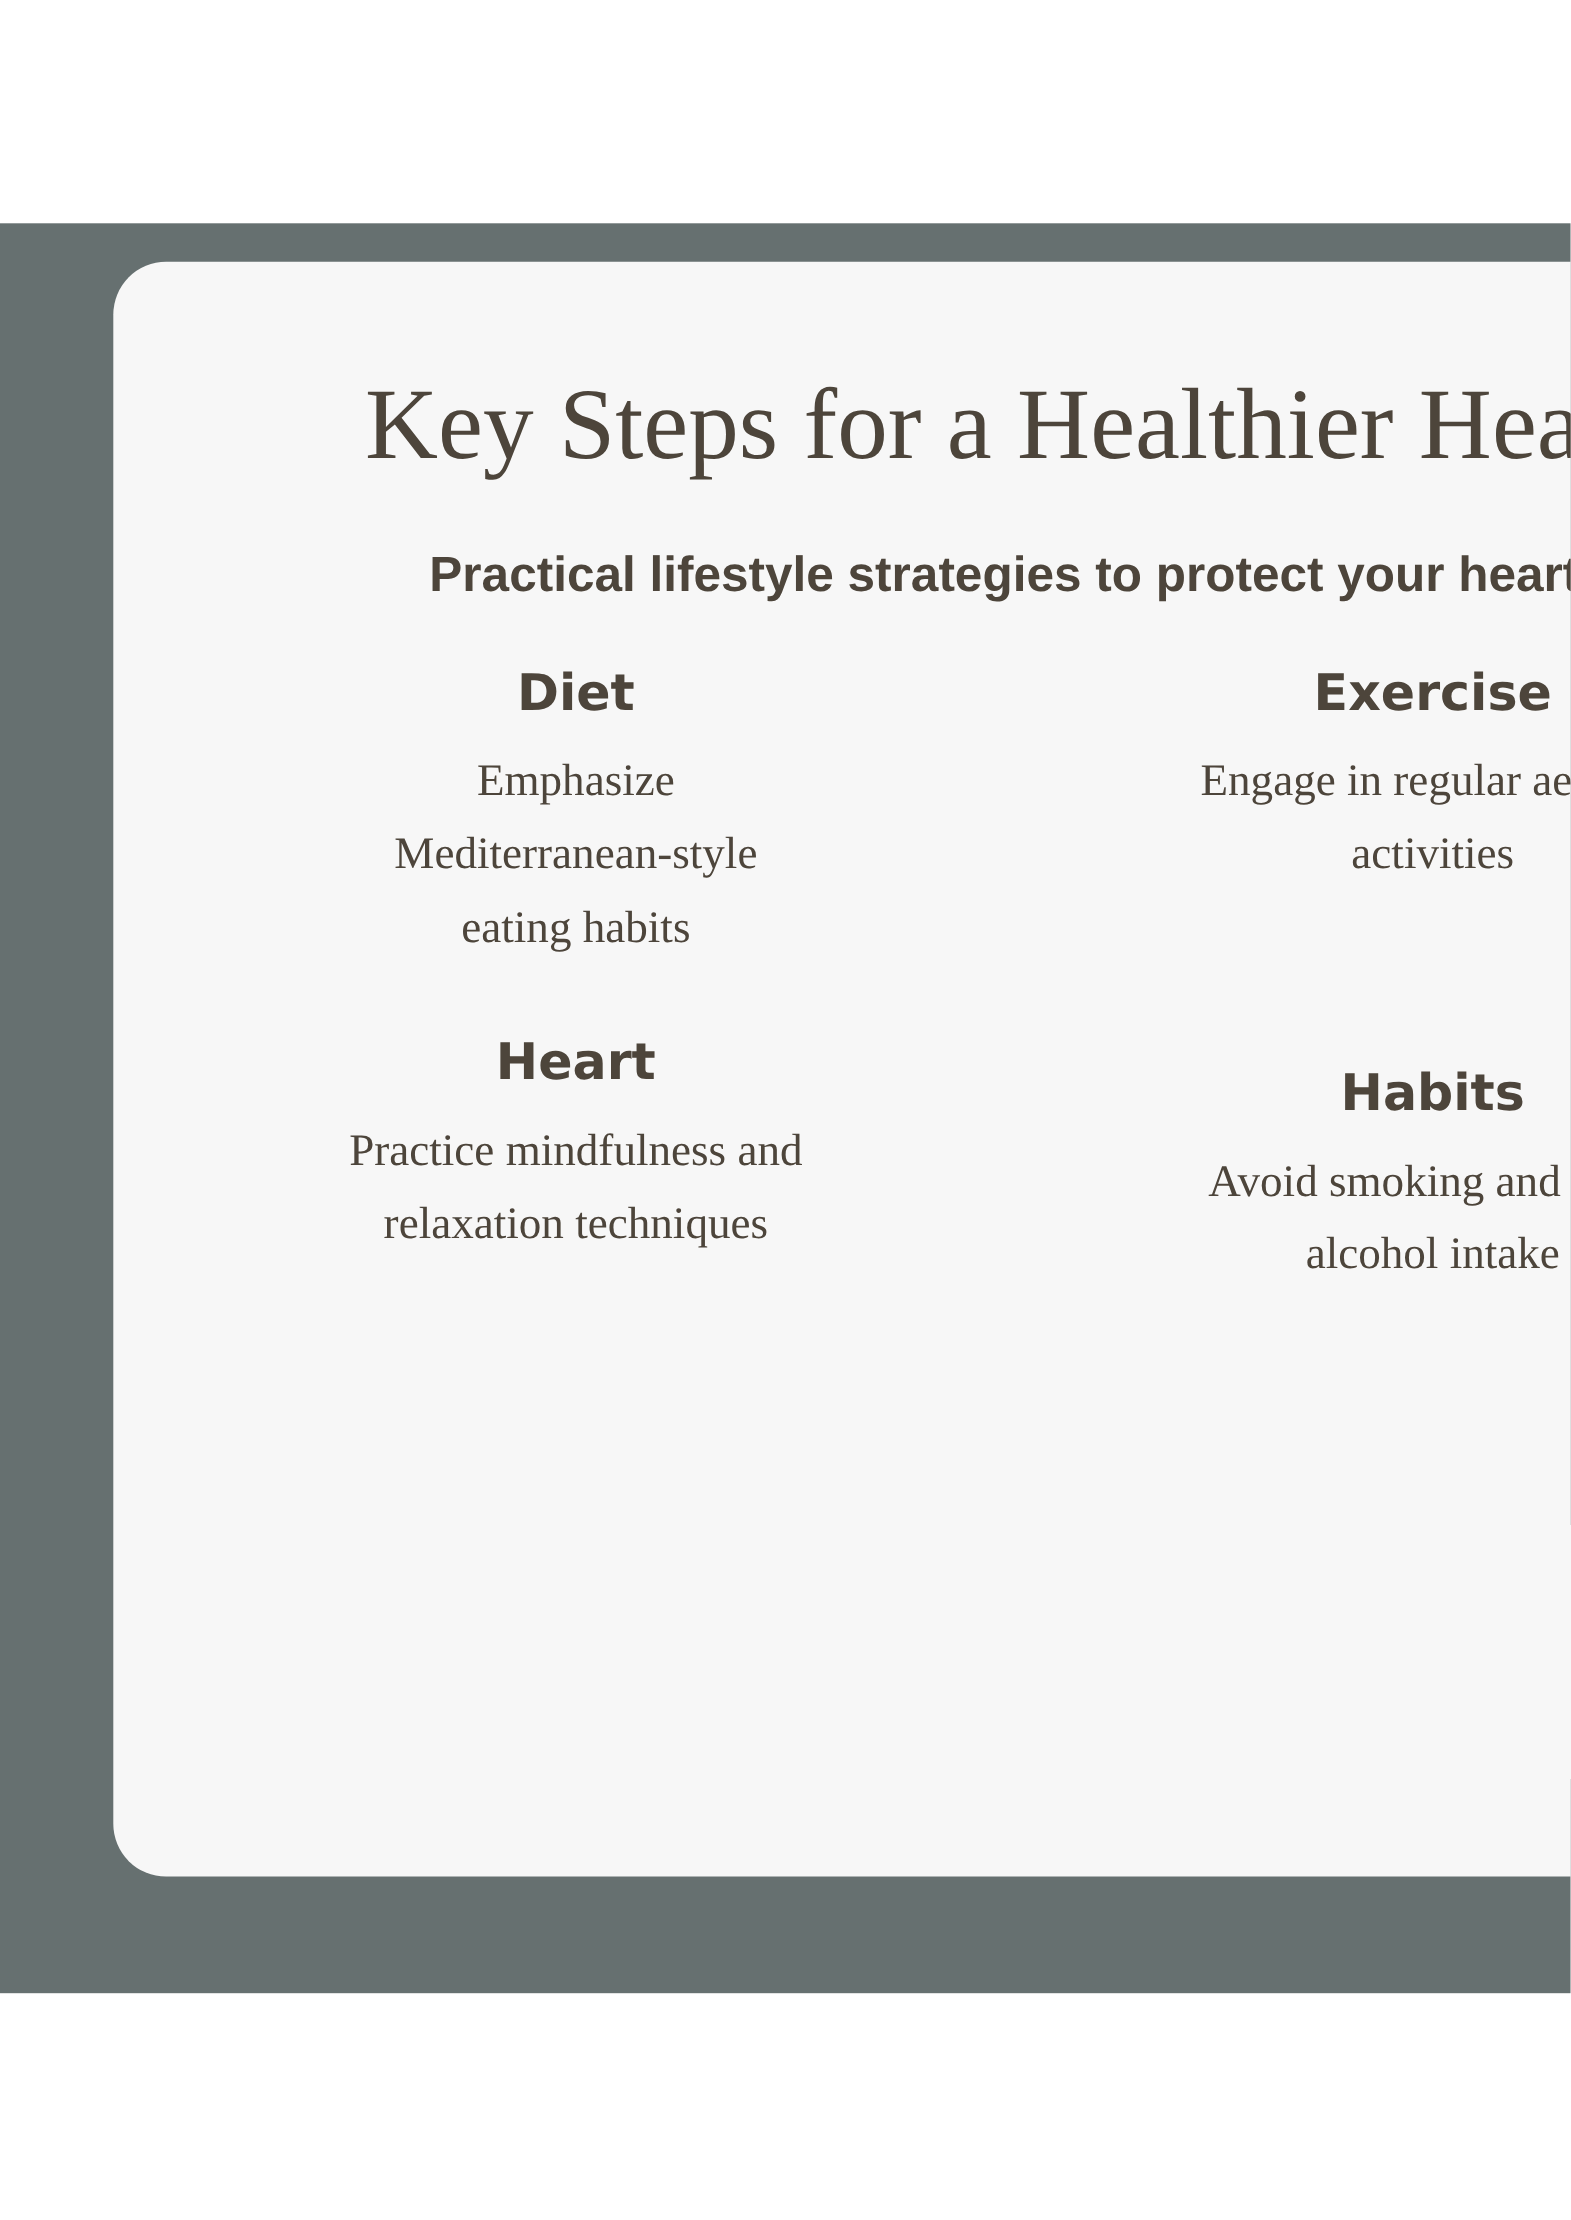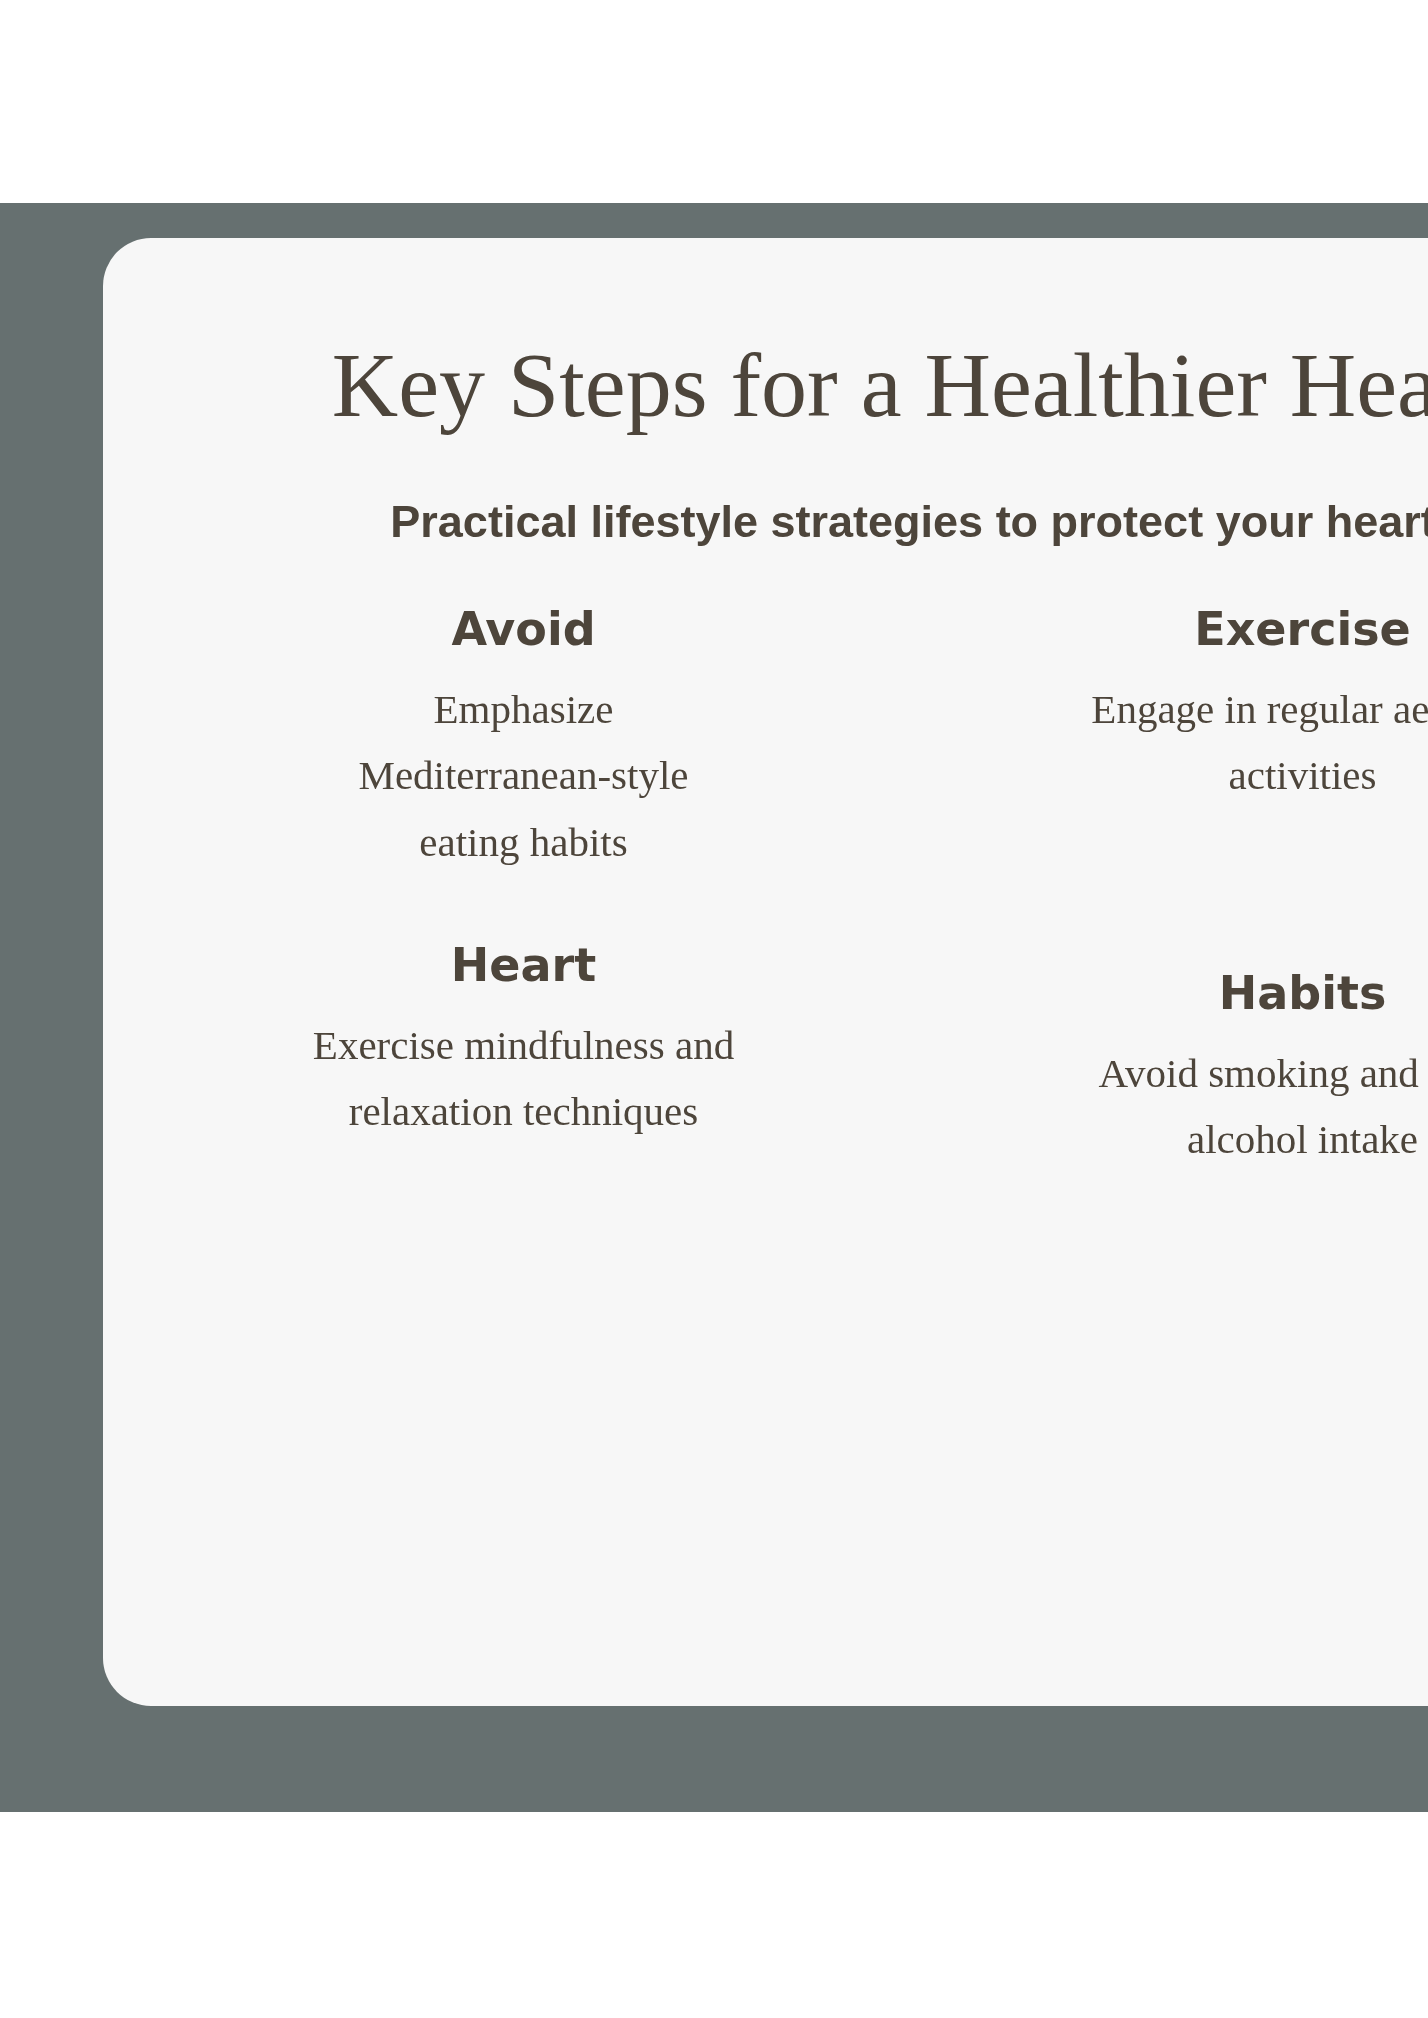--- a/index.html
+++ b/index.html
@@ -117,32 +117,32 @@
 
   <div id="card" style="background: rgb(247, 247, 247);">
 
     <h1 class="card-title" style="color: rgb(77, 69, 59);">Key Steps for a Healthier Heart</h1>
 
     <h2 class="card-subtitle" style="color: rgb(77, 69, 59);">Practical lifestyle strategies to protect your heart</h2>
 
     <div class="grid">
 
       <div class="cell diet">
-        <div class="cell-heading" style="color: rgb(77, 69, 59);">Avoid</div>
+        <div class="cell-heading" style="color: rgb(77, 69, 59);">Diet</div>
         <p class="cell-body" style="color: rgb(77, 69, 59);">Emphasize Mediterranean-style eating habits</p>
       </div>
 
       <div class="cell exercise">
         <div class="cell-heading" style="color: rgb(77, 69, 59);">Exercise</div>
         <p class="cell-body" style="color: rgb(77, 69, 59);">Engage in regular aerobic activities</p>
       </div>
 
       <div class="cell stress">
         <div class="cell-heading" style="color: rgb(77, 69, 59);">Heart</div>
-        <p class="cell-body" style="color: rgb(77, 69, 59);">Exercise mindfulness and relaxation techniques</p>
+        <p class="cell-body" style="color: rgb(77, 69, 59);">Practice mindfulness and relaxation techniques</p>
       </div>
 
       <div class="cell habits">
         <div class="cell-heading" style="color: rgb(77, 69, 59);">Habits</div>
         <p class="cell-body" style="color: rgb(77, 69, 59);">Avoid smoking and limit alcohol intake</p>
       </div>
 
     </div>
   </div>
 </div>

